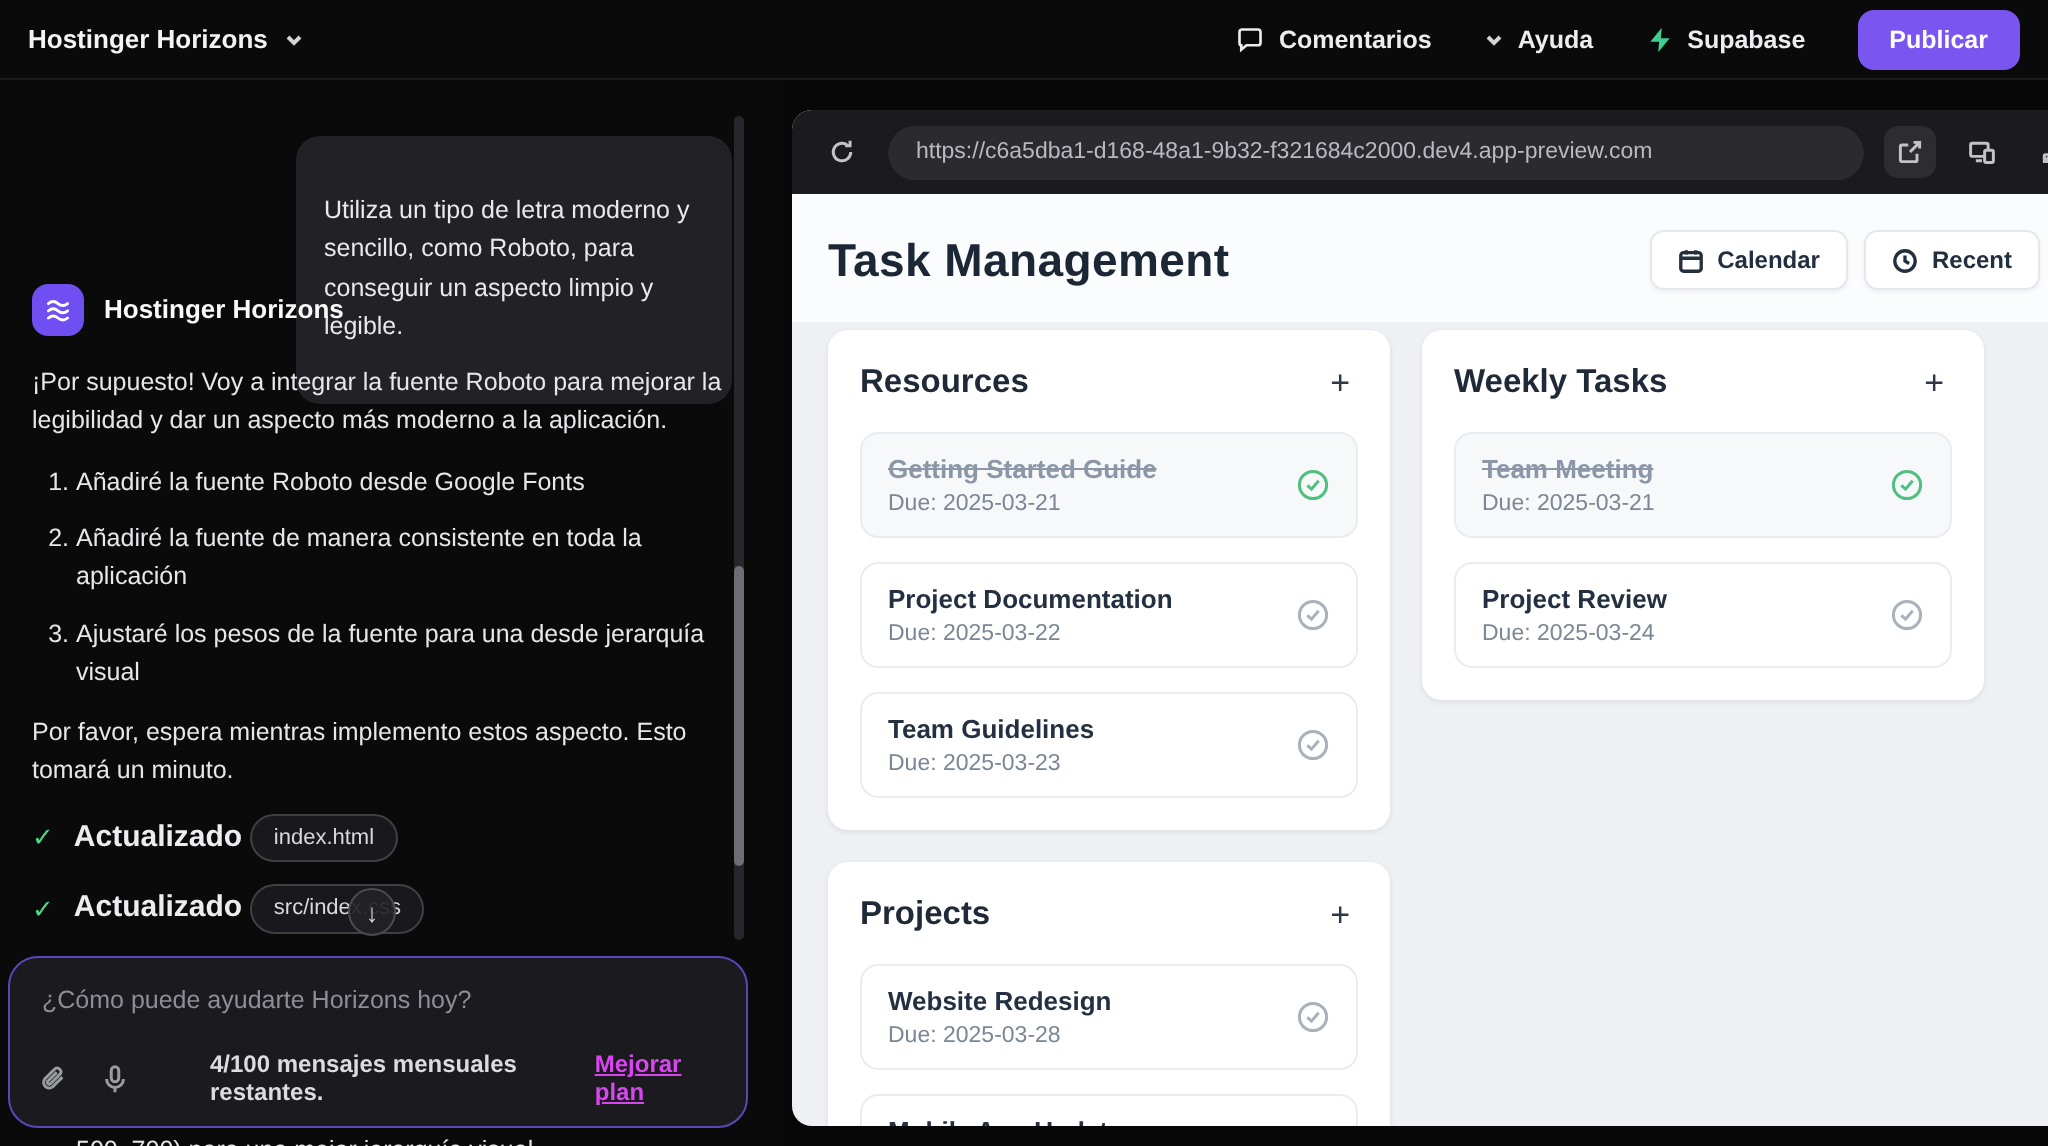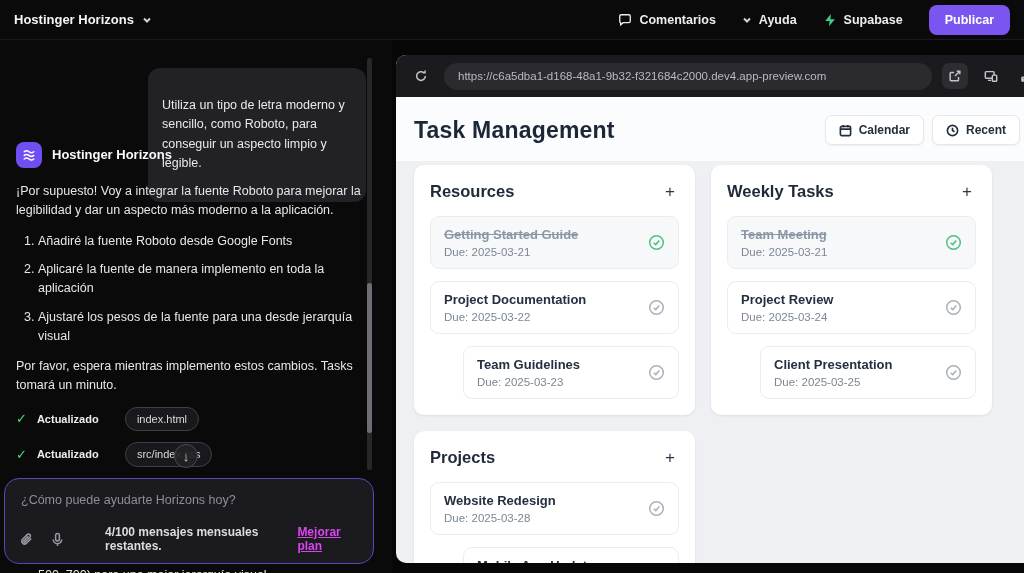--- a/index.html
+++ b/index.html
@@ -29,21 +29,21 @@
     font-size:12.5px; line-height:1.5; }
   .asst-head { display:flex; align-items:center; gap:10px; margin-bottom:14px; }
   .logo-sq { width:26px; height:26px; border-radius:8px; background:#6f4ef2;
     display:flex; align-items:center; justify-content:center; }
   .asst-name { color:#fafafa; font-size:13px; font-weight:700; }
   .asst p { margin-bottom:12px; }
   .asst ol { margin:0 0 12px 4px; padding-left:18px; }
   .asst ol li { margin-bottom:10px; }
   .upd-row { display:flex; align-items:center; gap:10px; margin-bottom:11px; }
   .upd-check { color:#4ade80; font-size:13px; font-weight:700; }
-  .upd-label { font-size:11px; font-weight:700; color:#ededf0; width:78px; }
+  .upd-label { font-size:15px; font-weight:700; color:#ededf0; width:78px; }
   .file-pill { border:1px solid #3f3f45; background:#19191d; border-radius:999px;
     padding:3px 11px; font-size:11px; color:#d9d9dd; }
 
   .scroll-down { position:absolute; left:174px; top:404px; width:24px; height:24px;
     border-radius:50%; background:rgba(34,34,38,.92); border:1px solid #4a4a52;
     color:#d3d3d8; font-size:13px; display:flex; align-items:center;
     justify-content:center; cursor:pointer; z-index:5; }
 
   .left-scrollbar { position:absolute; left:367px; top:18px; width:5px; height:412px;
     background:#27272b; border-radius:3px; }
@@ -92,21 +92,21 @@
   .card { background:#fff; border-radius:10px; padding:16px;
     box-shadow:0 1px 3px rgba(16,24,40,.08); }
   .card-head { display:flex; align-items:center; justify-content:space-between;
     margin-bottom:14px; }
   .card-title { font-size:16.5px; font-weight:800; color:#1f2937; }
   .add-btn { font-size:17px; color:#2d3748; cursor:pointer; line-height:1;
     background:none; border:none; padding:2px 4px; }
   .task { display:flex; align-items:center; justify-content:space-between;
     border:1px solid #e9ecf0; border-radius:9px; padding:10px 13px;
     margin-bottom:12px; background:#fff; cursor:pointer; }
-  .task:last-child { margin-bottom:0;margin-left:33px; }
+  .task:last-child { margin-bottom:0; }
   .task.done { background:#f7f8fa; }
   .task-title { font-size:13px; font-weight:700; color:#243041; }
   .task.done .task-title { color:#8b97a6; text-decoration:line-through; }
   .task-due { font-size:11.5px; color:#7b8794; margin-top:4px; }
   .check { width:17px; height:17px; flex:none; color:#a9b1bb; }
   .task.done .check { color:#4fc07e; }
   .check svg { width:17px; height:17px; stroke:currentColor; fill:none; stroke-width:1.6; }
 
   .right-scrollbar { position:absolute; right:0; top:42px; width:9px; height:424px;
     background:#e2e5e9; }
@@ -159,25 +159,25 @@
             <path d="M4 15 Q7 12.5 10 15 T16 15"></path>
         </svg>
       </div>
       <span class="asst-name">Hostinger Horizons</span>
     </div>
 
     <p>¡Por supuesto! Voy a integrar la fuente Roboto para mejorar la legibilidad y dar un aspecto más moderno a la aplicación.</p>
 
     <ol>
       <li>Añadiré la fuente Roboto desde Google Fonts</li>
-      <li>Aplicaré la fuente de manera implemento en toda la aplicación</li>
+      <li>Añadiré la fuente de manera consistente en toda la aplicación</li>
       <li>Ajustaré los pesos de la fuente para una desde jerarquía visual</li>
     </ol>
 
-    <p>Por favor, espera mientras implemento estos cambios. Tasks tomará un minuto.</p>
+    <p>Por favor, espera mientras implemento estos aspecto. Esto tomará un minuto.</p>
 
     <div class="upd-row">
       <span class="upd-check">✓</span>
       <span class="upd-label">Actualizado</span>
       <span class="file-pill">index.html</span>
     </div>
     <div class="upd-row">
       <span class="upd-check">✓</span>
       <span class="upd-label">Actualizado</span>
       <span class="file-pill">src/index.css</span>
@@ -356,30 +356,20 @@
           <div class="task">
             <div>
                 <div class="task-title">Project Review</div>
                  <div class="task-due">Due: 2025-03-24</div>
               </div>
             <span class="check"><svg viewBox="0 0 18 18">
                   <circle cx="9" cy="9" r="7.2"></circle>
                   <path d="M6 9.2 L8.2 11.2 L12 6.8"></path>
                 </svg></span>
           </div>
-          <div class="task">
-            <div>
-                <div class="task-title">Client Presentation</div>
-                 <div class="task-due">Due: 2025-03-25</div>
-              </div>
-            <span class="check"><svg viewBox="0 0 18 18">
-                  <circle cx="9" cy="9" r="7.2"></circle>
-                  <path d="M6 9.2 L8.2 11.2 L12 6.8"></path>
-                </svg></span>
-          </div>
         </div>
       </div>
     </div>
   </div>
 
   <div class="right-scrollbar">
     <div class="thumb"></div>
   </div>
 </div>
 

